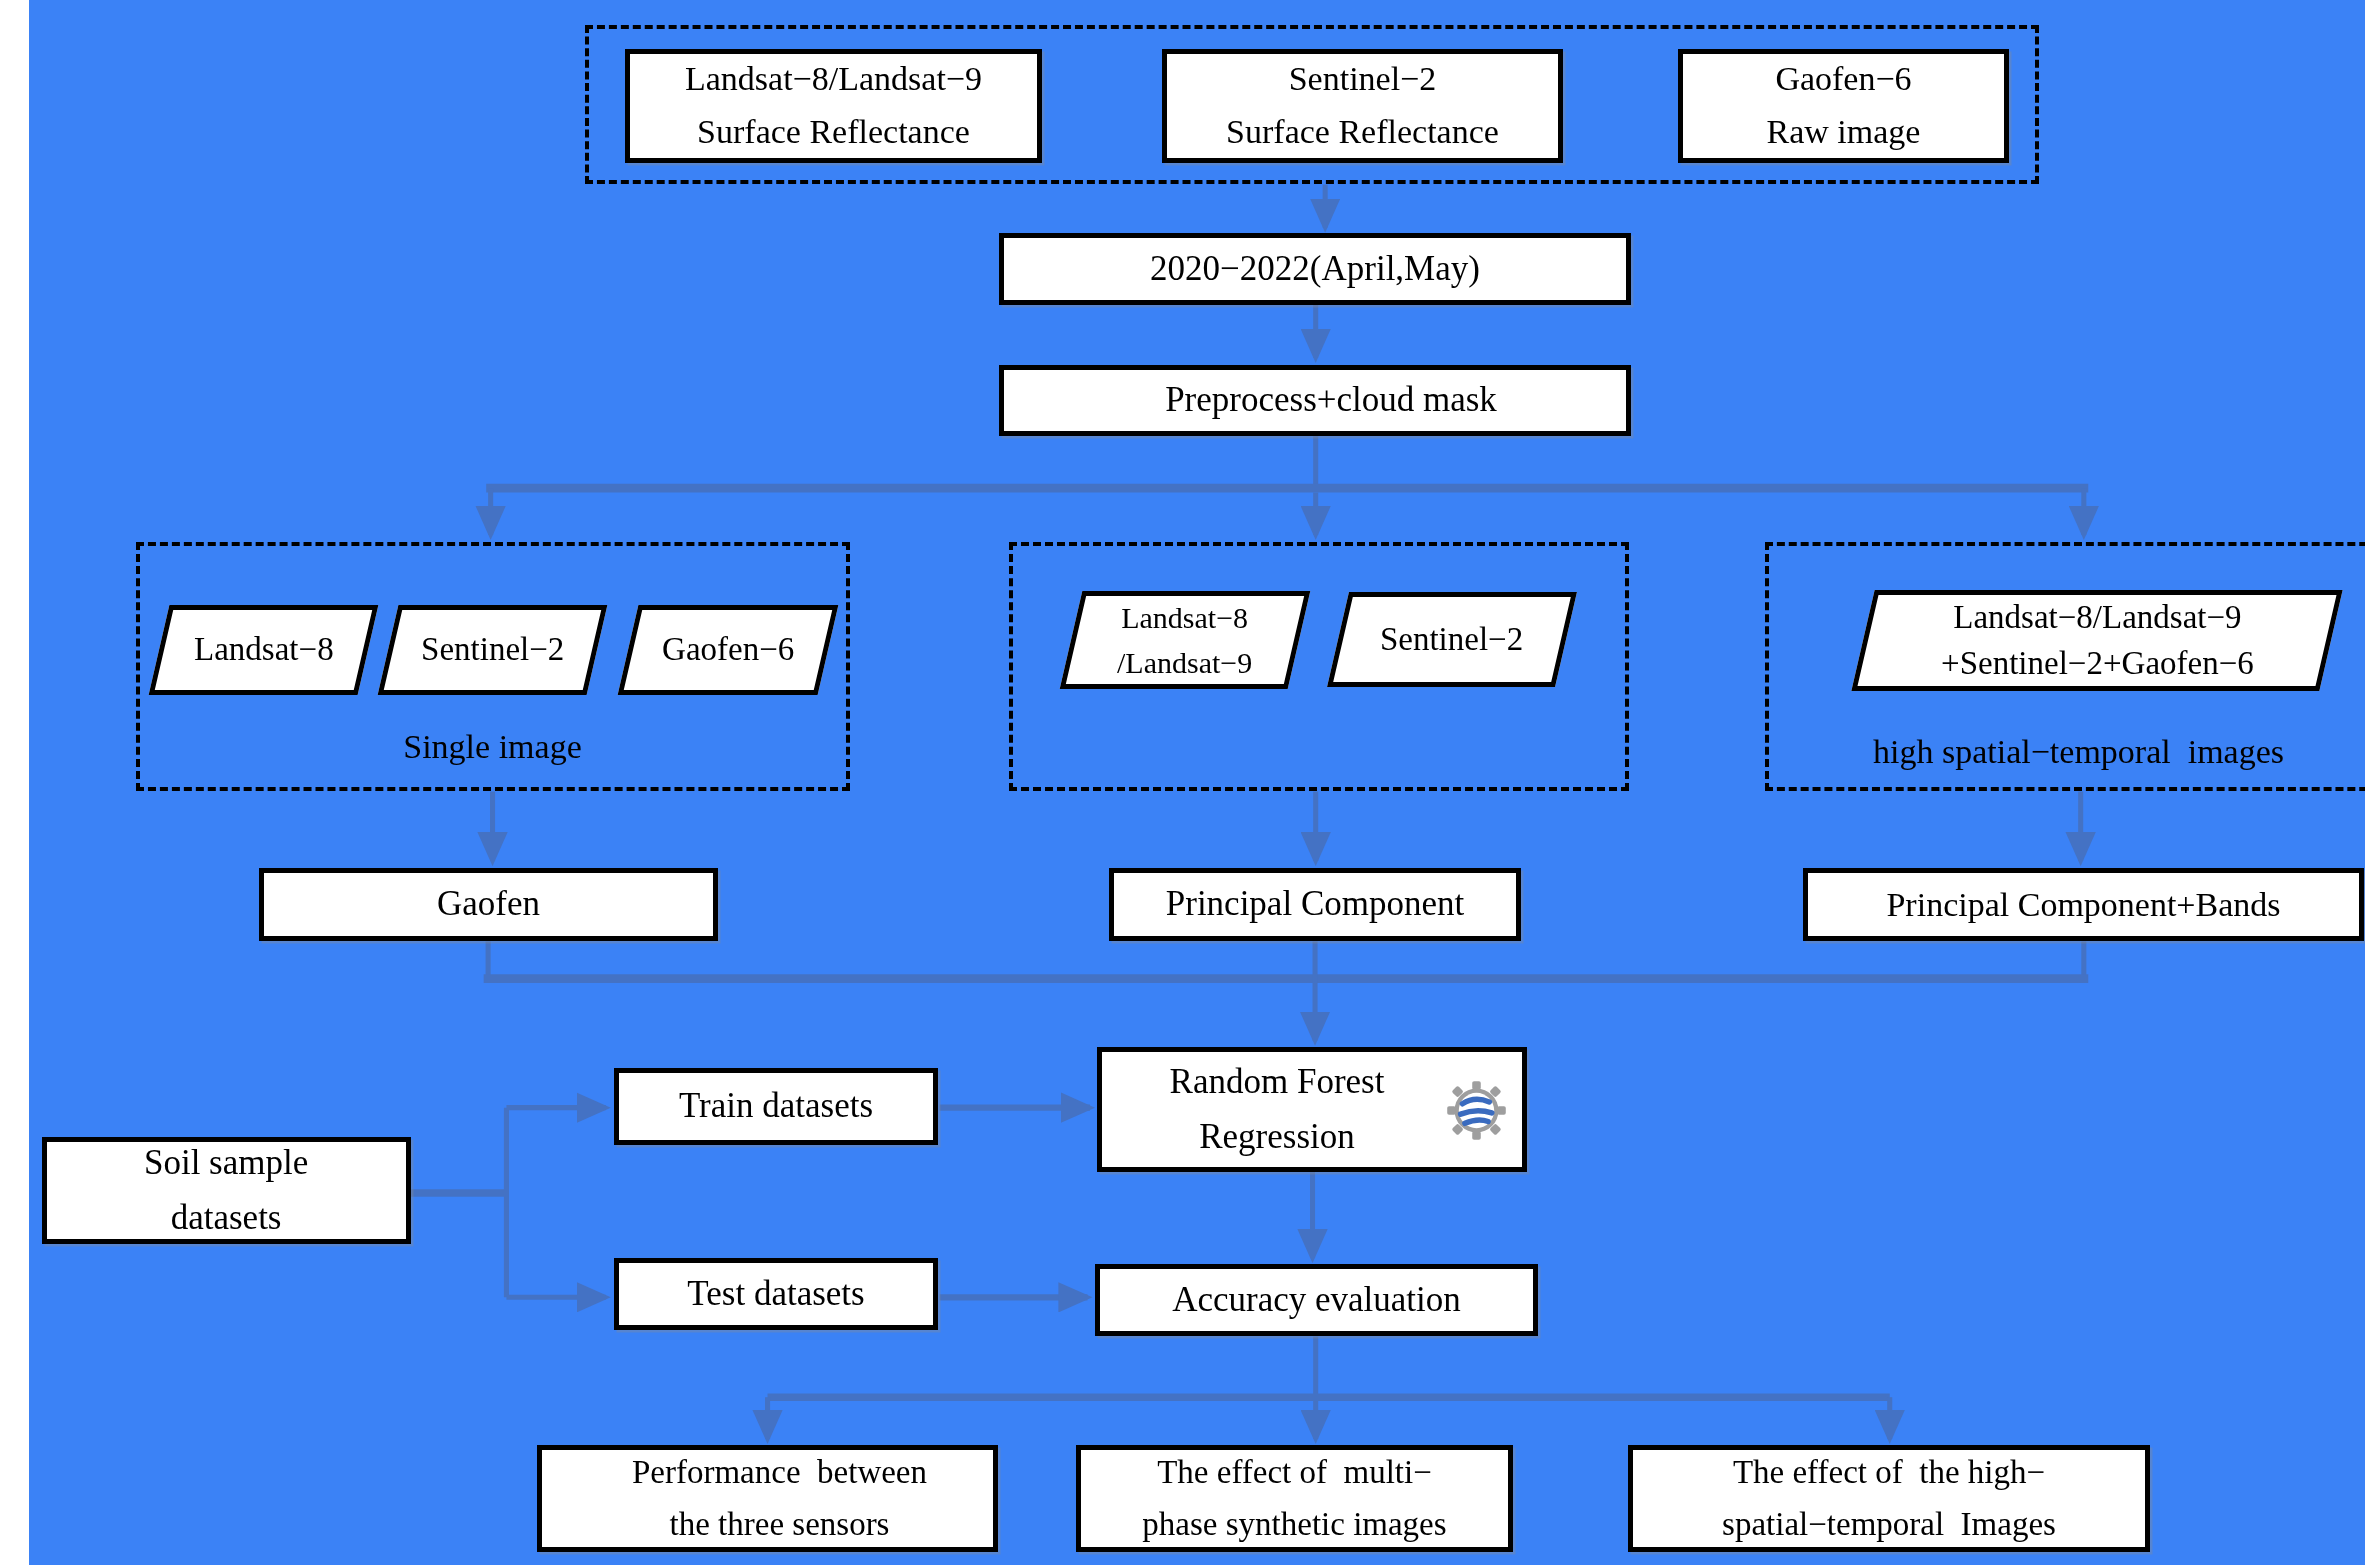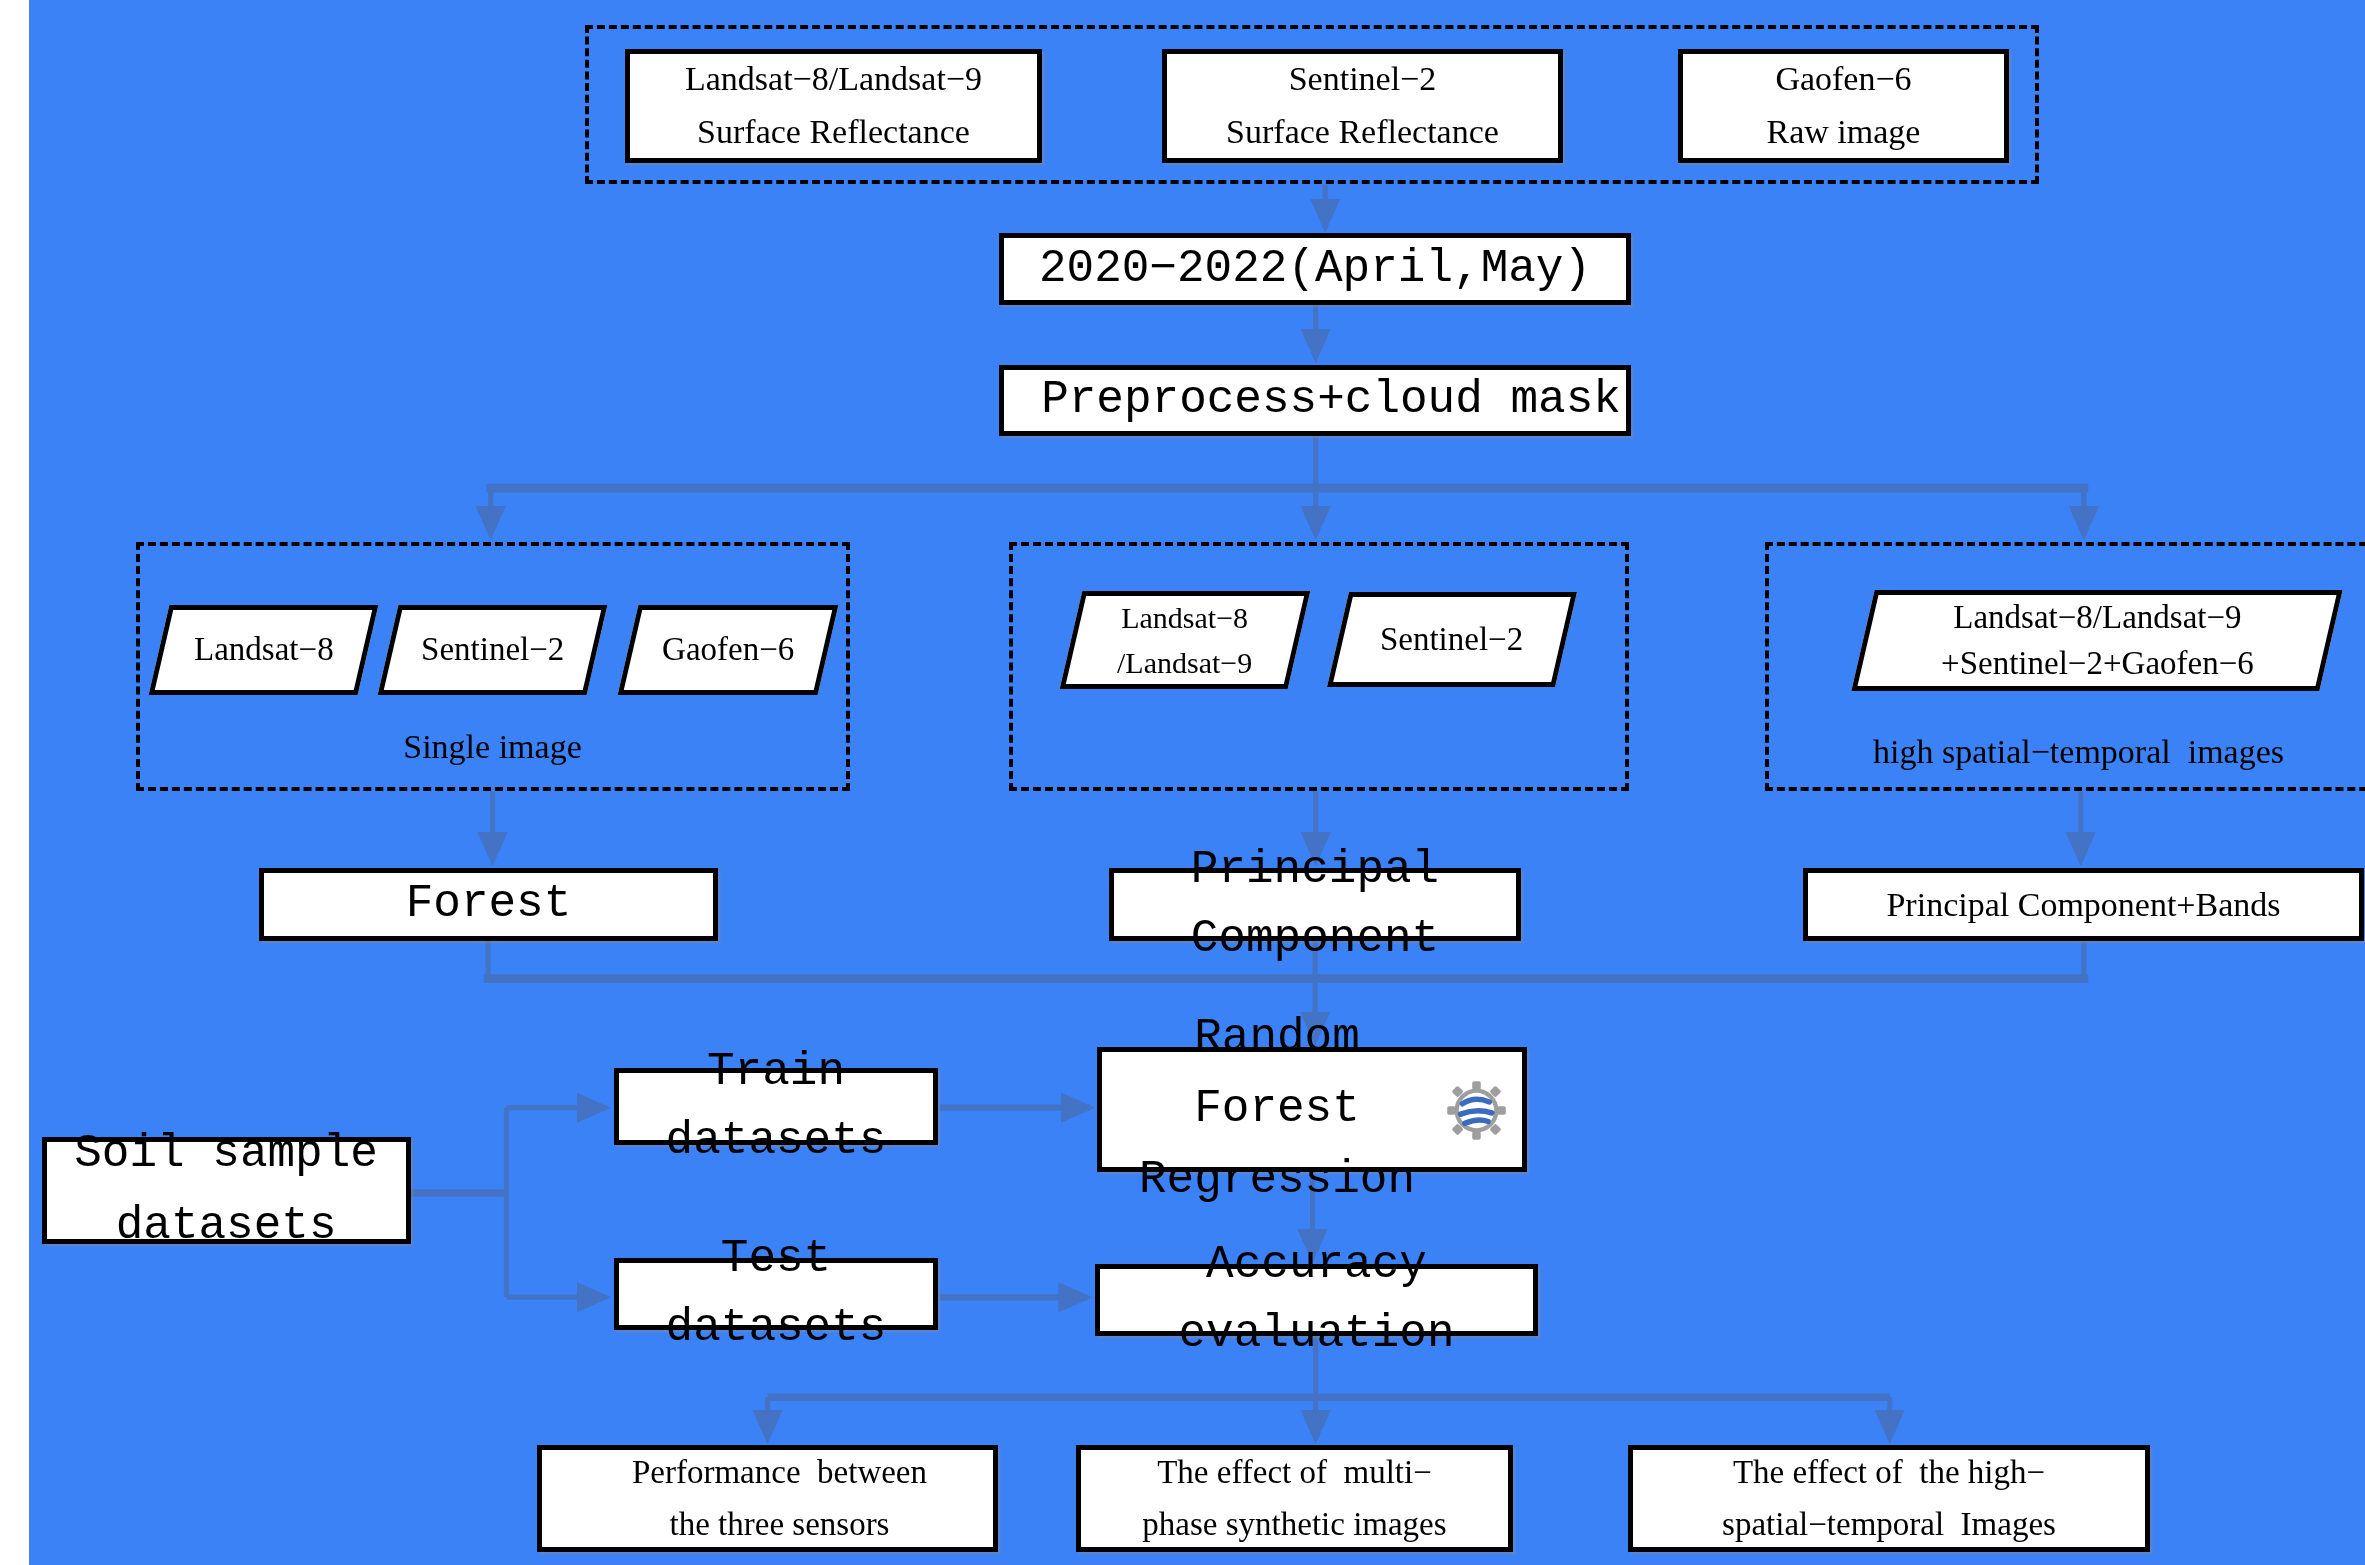--- a/index.html
+++ b/index.html
@@ -30,21 +30,21 @@
     transform:skewX(-13deg);
     display:flex;align-items:center;justify-content:center;
     text-align:center;box-sizing:border-box;
   }
   .para .lbl{transform:skewX(13deg);}
   .lbl{white-space:pre-wrap;line-height:1.5;}
   .cap{
     position:absolute;z-index:2;display:flex;align-items:center;justify-content:center;
     text-align:left;white-space:pre-wrap;
   }
-  .f56{font-size:46px;font-family:Liberation Mono, monospace;}
+  .f56{font-size:35px;}
   .f54{font-size:34px;}
   .f52{font-size:33px;}
   .f48{font-size:30px;line-height:1.3;}
   .two{line-height:1.55;}
   .gee{
     position:absolute;right:15px;top:50%;
     width:61px;height:61px;margin-top:-30px;
   }
 </style>
 </head>
@@ -140,21 +140,21 @@
   </div>
 
   <div class="dashed" style="left:1736px;top:542px;width:626px;height:249px;"></div>
   <div class="para f52" style="left:1834px;top:590px;width:468px;height:101px;">
     <span class="lbl" style="line-height:1.4;">Landsat−8/Landsat−9
 +Sentinel−2+Gaofen−6</span>
   </div>
   <div class="cap f54" style="left:1751px;top:726px;width:597px;height:51px;">high spatial−temporal  images</div>
 
   <div class="box f56" style="left:230px;top:868px;width:459px;height:73px;">
-    <span class="lbl">Forest</span>
+    <span class="lbl">Gaofen</span>
   </div>
   <div class="box f56" style="left:1080px;top:868px;width:412px;height:73px;">
     <span class="lbl">Principal Component</span>
   </div>
   <div class="box f54" style="left:1774px;top:868px;width:561px;height:73px;">
     <span class="lbl">Principal Component+Bands</span>
   </div>
 
   <div class="box f56" style="left:1068px;top:1047px;width:430px;height:125px;">
     <span class="lbl two" style="padding-right:70px;">Random Forest

